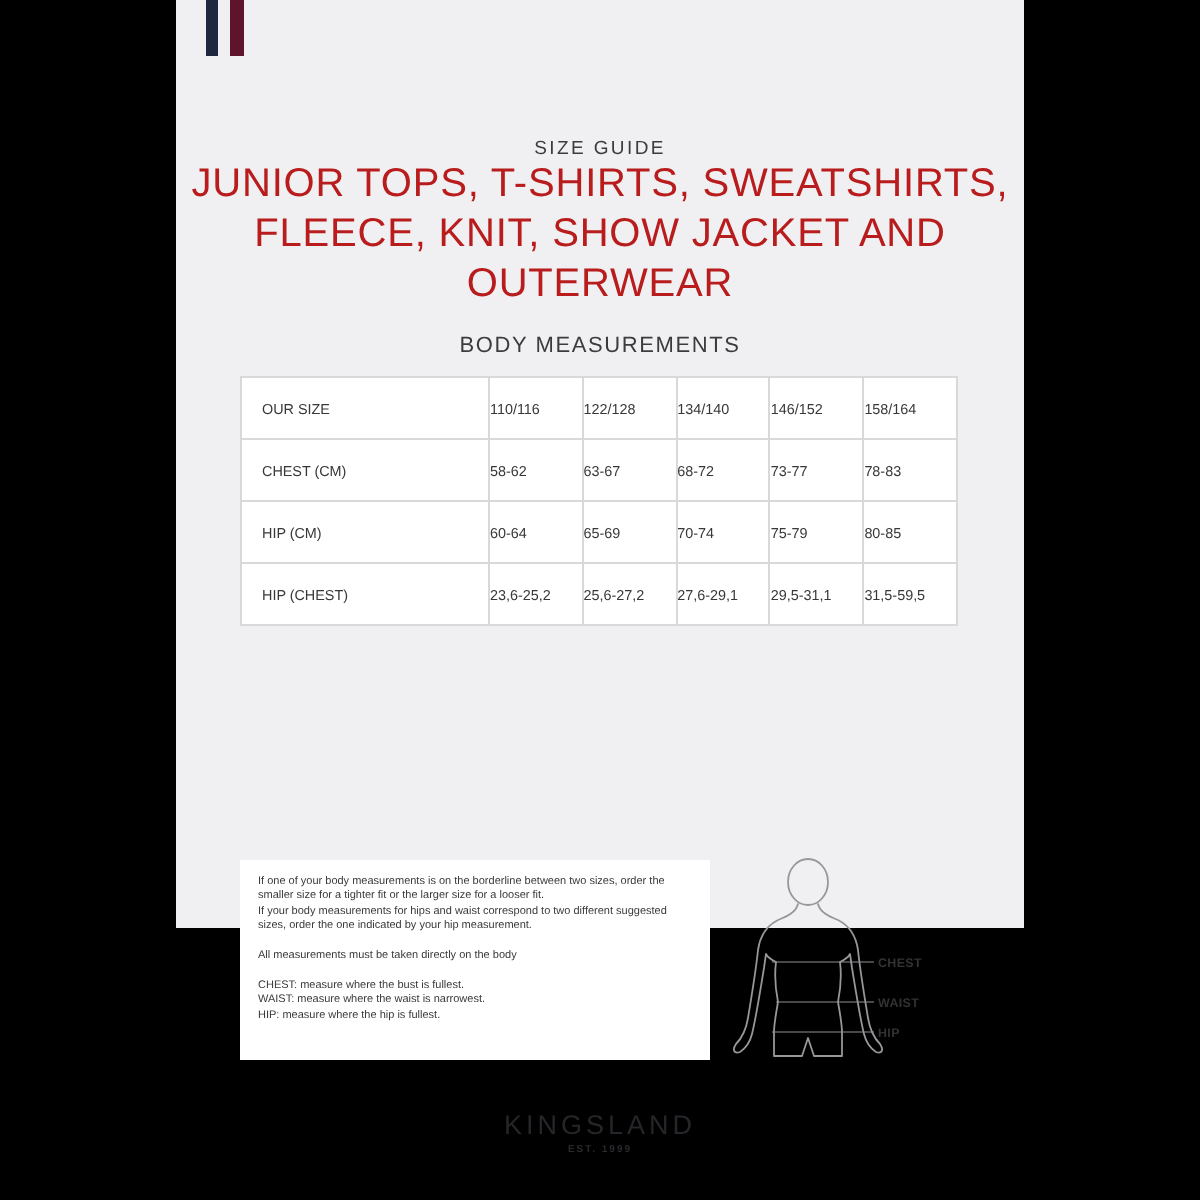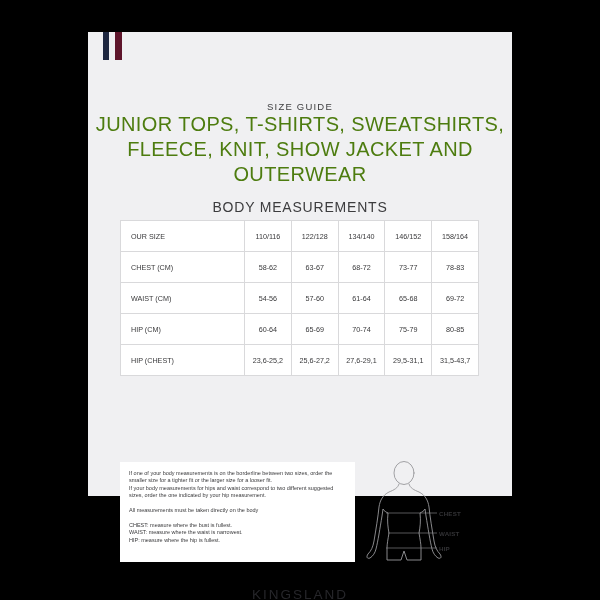--- a/index.html
+++ b/index.html
@@ -1,38 +1,38 @@
 <!DOCTYPE html>
 <html><head>
 <meta charset="utf-8">
 <style>
   html,body{margin:0;padding:0;background:#000;}
   .stage{position:relative;width:600px;height:600px;background:#000;overflow:hidden;
          font-family:"Liberation Sans",sans-serif;}
-  .page{position:absolute;left:88px;top:0;width:424px;height:464px;background:#f0f0f2;margin-top:32px;}
+  .page{position:absolute;left:88px;top:0;width:424px;height:464px;background:#f0f0f2;}
 
   
   .flag{position:absolute;left:15px;top:0;width:20px;height:28px;}
   .flag .bar-navy{position:absolute;left:0;top:0;width:6px;height:28px;background:#1e2740;}
   .flag .bar-maroon{position:absolute;left:12px;top:0;width:7px;height:28px;background:#5e152b;}
 
   
   .eyebrow{position:absolute;left:0;top:69px;width:100%;text-align:center;
            font-size:9.5px;letter-spacing:1.2px;color:#3c3c3e;}
   .title{position:absolute;left:0;top:80px;width:100%;text-align:center;
-         font-size:20px;line-height:25px;letter-spacing:.4px;color:#4d7c0f;
+         font-size:20px;line-height:25px;letter-spacing:.4px;color:#b91c1c;
          white-space:pre-line;}
   .subtitle{position:absolute;left:0;top:167px;width:100%;text-align:center;
-            font-size:14px;letter-spacing:.8px;color:#3c3c3e;}
+            font-size:11px;letter-spacing:.8px;color:#3c3c3e;}
 
   
   table.size{position:absolute;left:32px;top:188px;width:358px;border-collapse:collapse;
              table-layout:fixed;background:#fff;}
   table.size td{border:1px solid #d9d9db;height:30px;font-size:7.2px;color:#38383a;
-                text-align:center;padding:0;background:#fff;}
+                padding:0;background:#fff;}
   table.size td.label-cell{text-align:left;padding-left:10px;}
 
   
   .info-box{position:absolute;left:32px;top:430px;width:235px;height:100px;background:#fff;
             box-sizing:border-box;padding:8px 9px;overflow:hidden;}
   .info-text{font-size:5.5px;line-height:7.4px;color:#3a3a3c;white-space:pre-line;}
 
   
   .diagram{position:absolute;left:268px;top:424px;width:110px;height:112px;}
   .diagram svg{display:block;width:110px;height:112px;}
@@ -84,42 +84,34 @@
           </tr>
           <tr>
             <td class="label-cell">CHEST (CM)</td>
             <td>58-62</td>
             <td>63-67</td>
             <td>68-72</td>
             <td>73-77</td>
             <td>78-83</td>
           </tr>
           <tr>
-            <td class="label-cell">WAIST (CM)</td>
-            <td>54-56</td>
-            <td>57-60</td>
-            <td>61-64</td>
-            <td>65-68</td>
-            <td>69-72</td>
-          </tr>
-          <tr>
             <td class="label-cell">HIP (CM)</td>
             <td>60-64</td>
             <td>65-69</td>
             <td>70-74</td>
             <td>75-79</td>
             <td>80-85</td>
           </tr>
           <tr>
             <td class="label-cell">HIP (CHEST)</td>
             <td>23,6-25,2</td>
             <td>25,6-27,2</td>
             <td>27,6-29,1</td>
             <td>29,5-31,1</td>
-            <td>31,5-43,7</td>
+            <td>31,5-59,5</td>
           </tr>
         </tbody>
     </table>
 
     <div class="info-box">
       <div class="info-text">If one of your body measurements is on the borderline between two sizes, order the smaller size for a tighter fit or the larger size for a looser fit.
 If your body measurements for hips and waist correspond to two different suggested sizes, order the one indicated by your hip measurement.
 
 All measurements must be taken directly on the body
 

